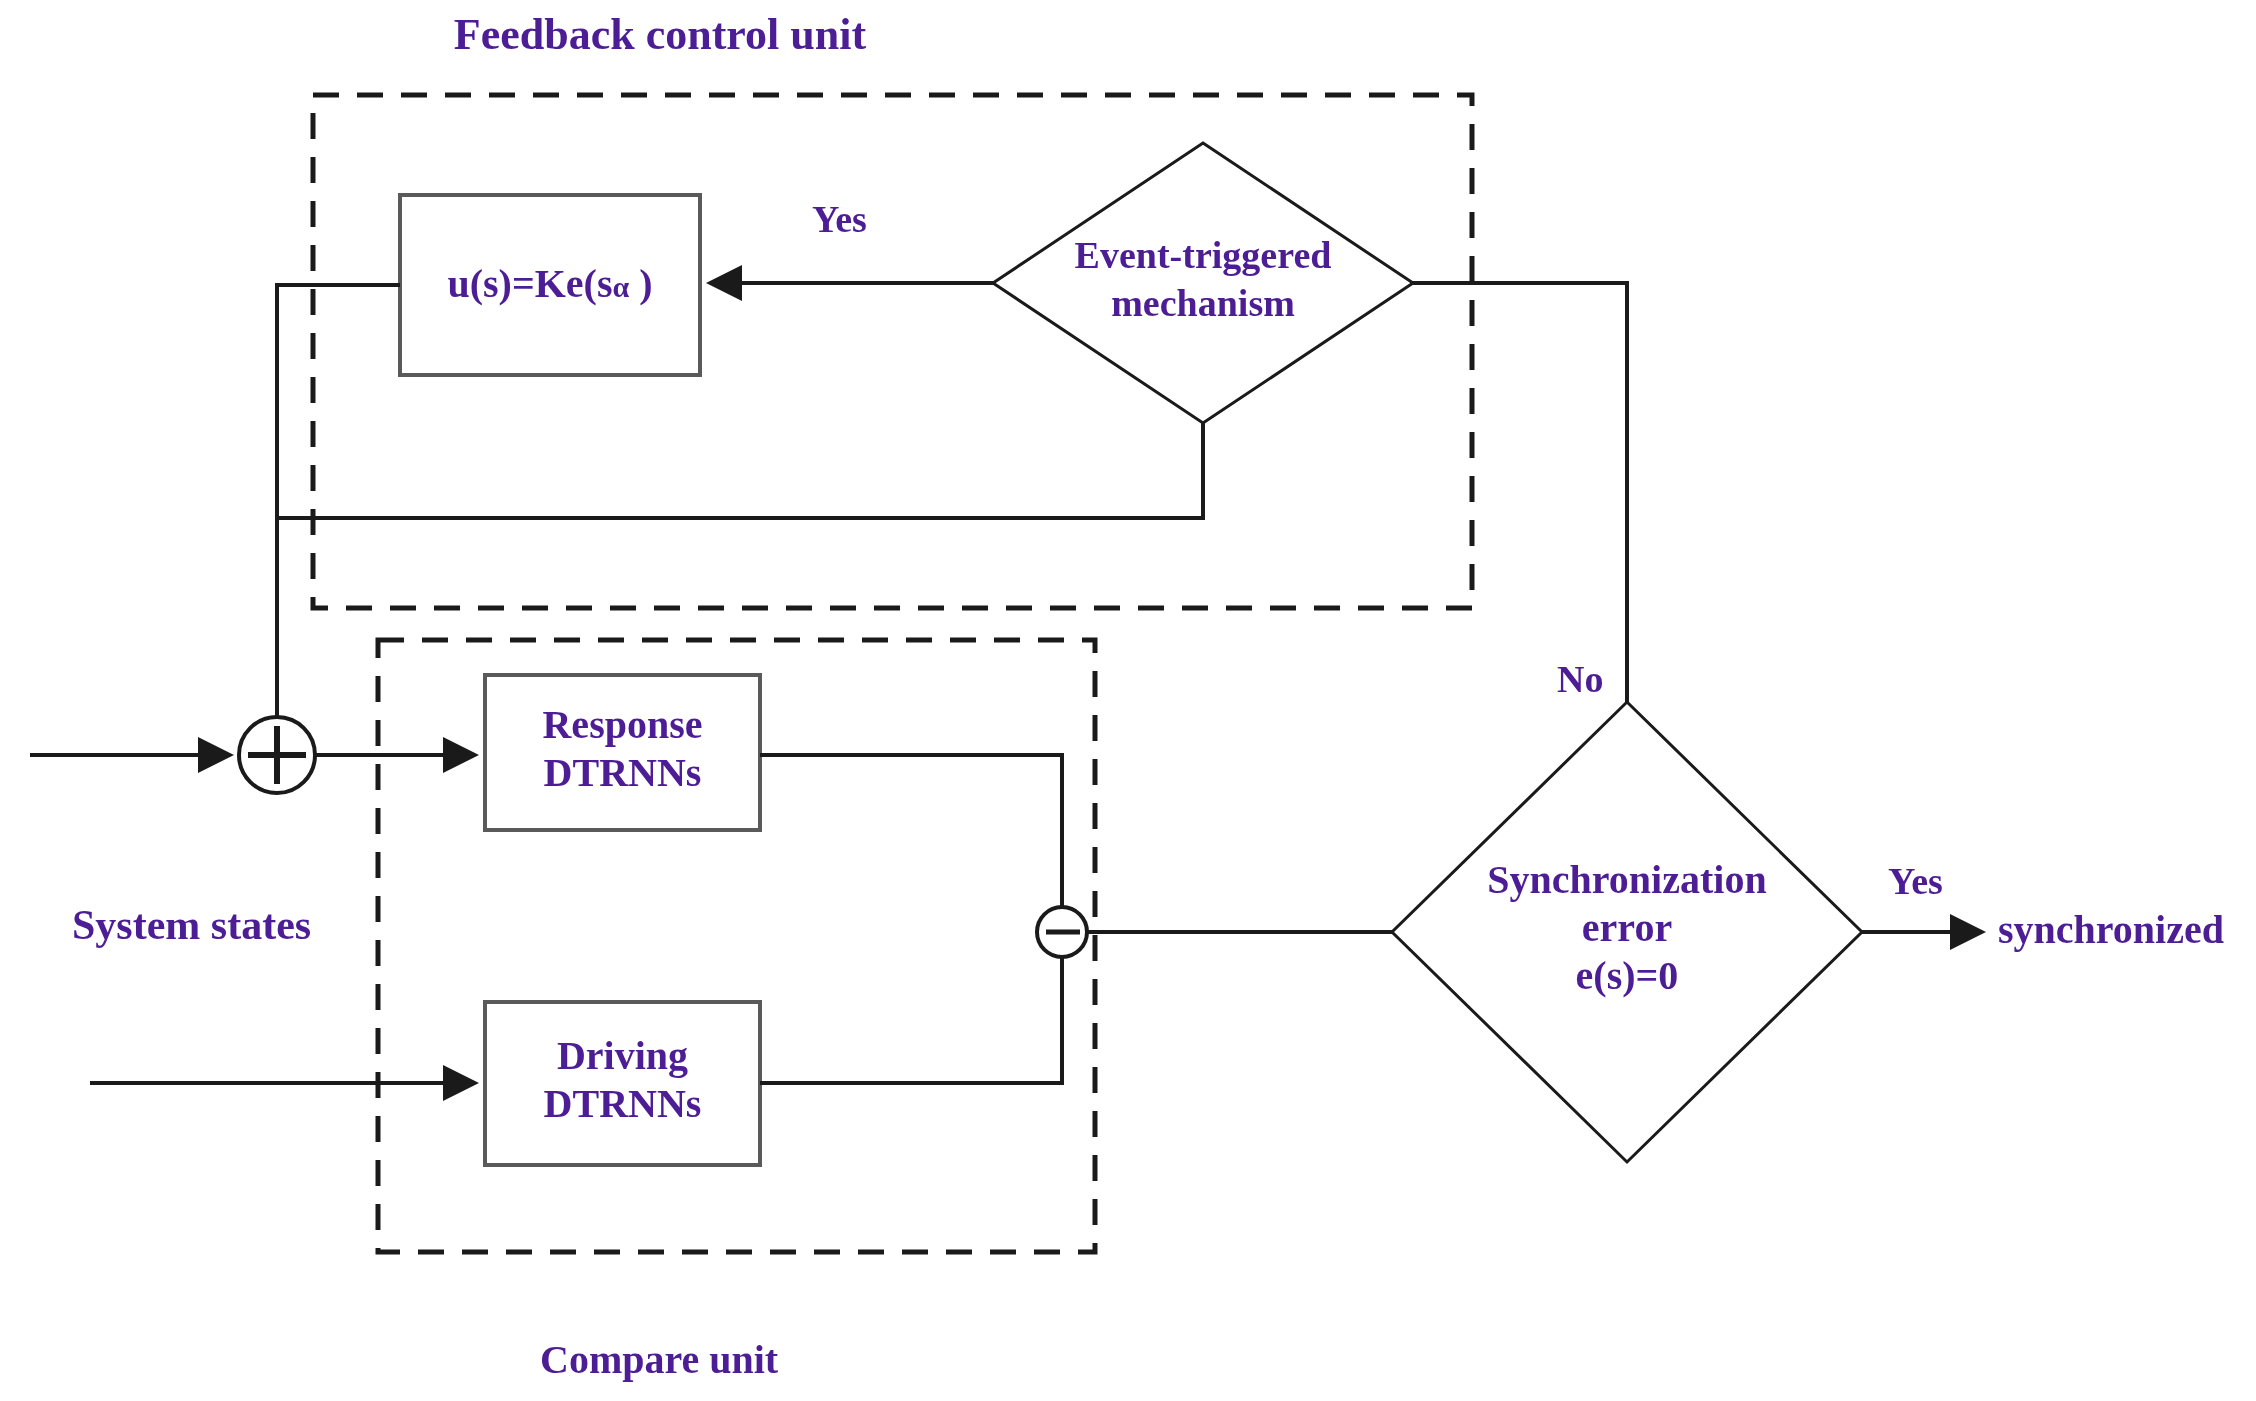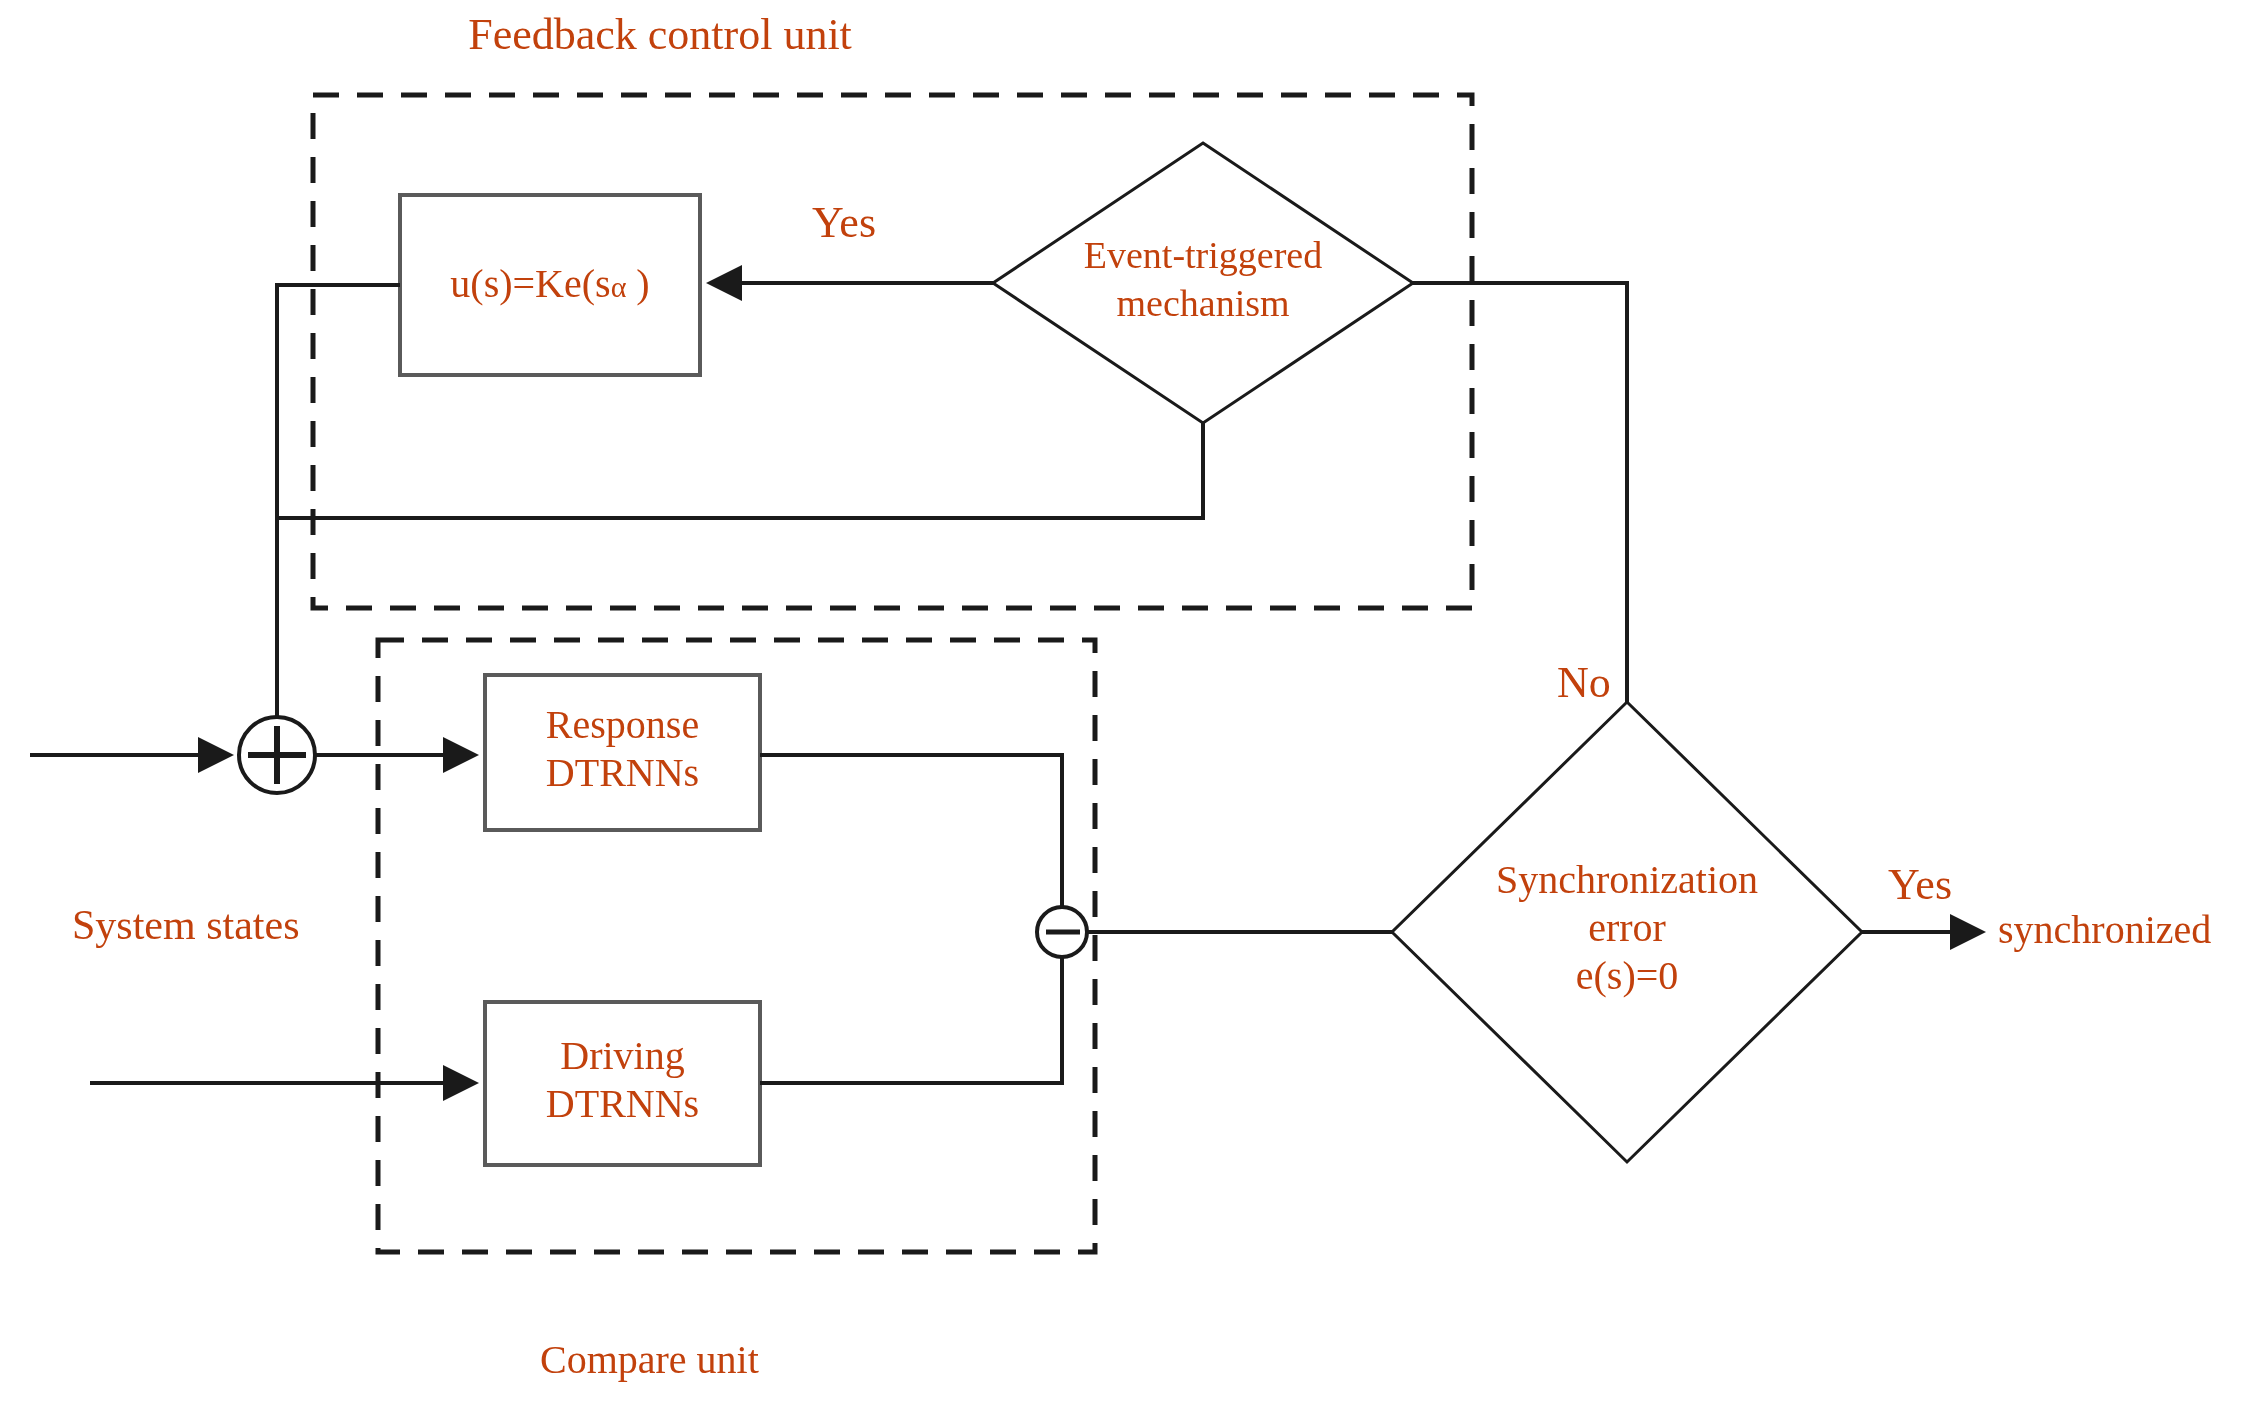--- a/index.html
+++ b/index.html
@@ -21,32 +21,32 @@
   svg.layer {
     position: absolute;
     left: 0;
     top: 0;
     width: 2256px;
     height: 1401px;
   }
   .lbl {
     position: absolute;
     font-family: "Liberation Serif", "DejaVu Serif", serif;
-    font-weight: normal;
-    color: #c2410c;
+    font-weight: bold;
+    color: #4c1d95;
     white-space: pre;
     line-height: 1.12;
     letter-spacing: 0px;
   }
   .ctr { text-align: center; }
   .t-title   { font-size: 44px; }
   .t-unit    { font-size: 40px; }
   .t-box     { font-size: 40px; }
   .t-diamond { font-size: 38px; }
-  .t-yesno   { font-size: 44px; }
+  .t-yesno   { font-size: 38px; }
   .t-sys     { font-size: 42px; margin-left: 24px; }
   .t-sync    { font-size: 40px; }
   .t-eq      { font-size: 40px; }
   .sub       { font-size: 30px; }
 </style>
 </head>
 <body>
 
 <div id="canvas">
 

